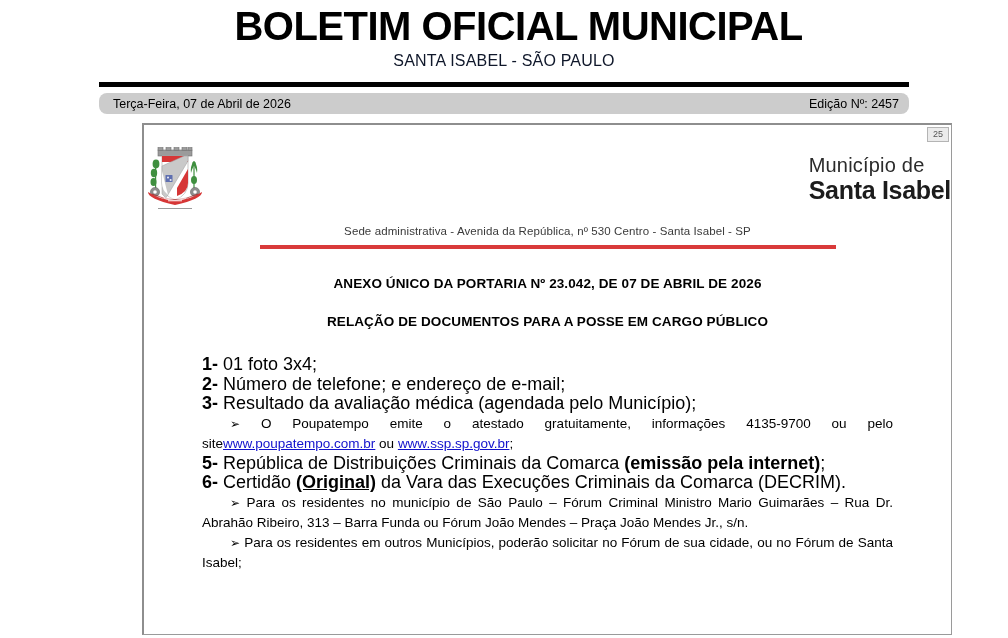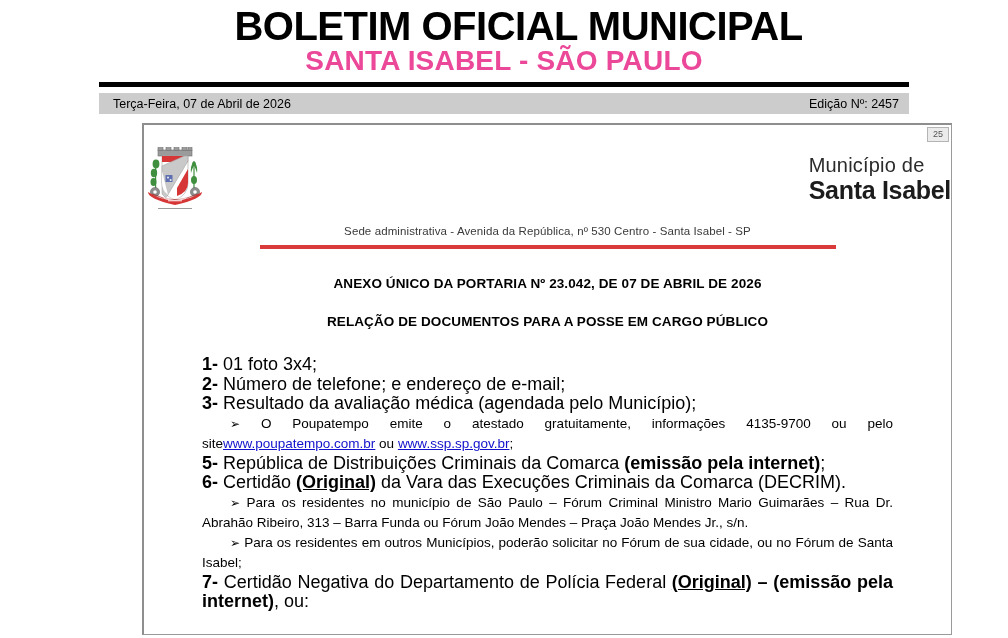--- a/index.html
+++ b/index.html
@@ -26,45 +26,46 @@
     font-family: "Liberation Sans", sans-serif;
     font-size: 40px;
     font-weight: bold;
     letter-spacing: -0.5px;
     line-height: 44px;
     color: #000;
     margin-left: 29px;
   }
   .masthead-subtitle {
     font-family: "Liberation Sans", sans-serif;
-    font-size: 28px;
-    font-weight: bold;
+    font-size: 16px;
+    font-weight: normal;
     line-height: 24px;
     letter-spacing: 0.2px;
-    color: #ec4899;
+    color: #0f172a;
     margin-top: 1px;
   }
   .masthead-rule {
     margin: 9px auto 0 auto;
     width: 810px;
     height: 5px;
     background: #000000;
   }
 
   
   .edition-bar {
     margin: 6px auto 0 auto;
     width: 810px;
     height: 21px;
     background: #cccccc;
     display: flex;
     align-items: center;
     justify-content: space-between;
     box-sizing: border-box;
     padding: 0 10px 0 14px;
+    border-radius: 8px;
   }
   .edition-bar span {
     font-size: 12.5px;
     line-height: 14px;
     color: #000;
     white-space: nowrap;
   }
 
   
   .doc-wrap {
@@ -338,22 +339,18 @@
         <p class="sub">
           <span class="arrow">➢</span>
           <span>Para os residentes no município de São Paulo – Fórum Criminal Ministro Mario Guimarães – Rua Dr. Abrahão Ribeiro, 313 – Barra Funda ou Fórum João Mendes – Praça João Mendes Jr., s/n.</span>
         </p>
 
         <p class="sub">
           <span class="arrow">➢</span>
           <span>Para os residentes em outros Municípios, poderão solicitar no Fórum de sua cidade, ou no Fórum de Santa Isabel;</span>
         </p>
 
-        <p class="li">
-          <span class="num">7-</span>
-          <span>Certidão Negativa do Departamento de Polícia Federal </span><b class="u">(Original)</b><b> – </b><b>(emissão pela internet)</b><span>, ou:</span>
-        </p>
 
       </div>
     </div>
 
   </div>
 </div>
 
 </body></html>

